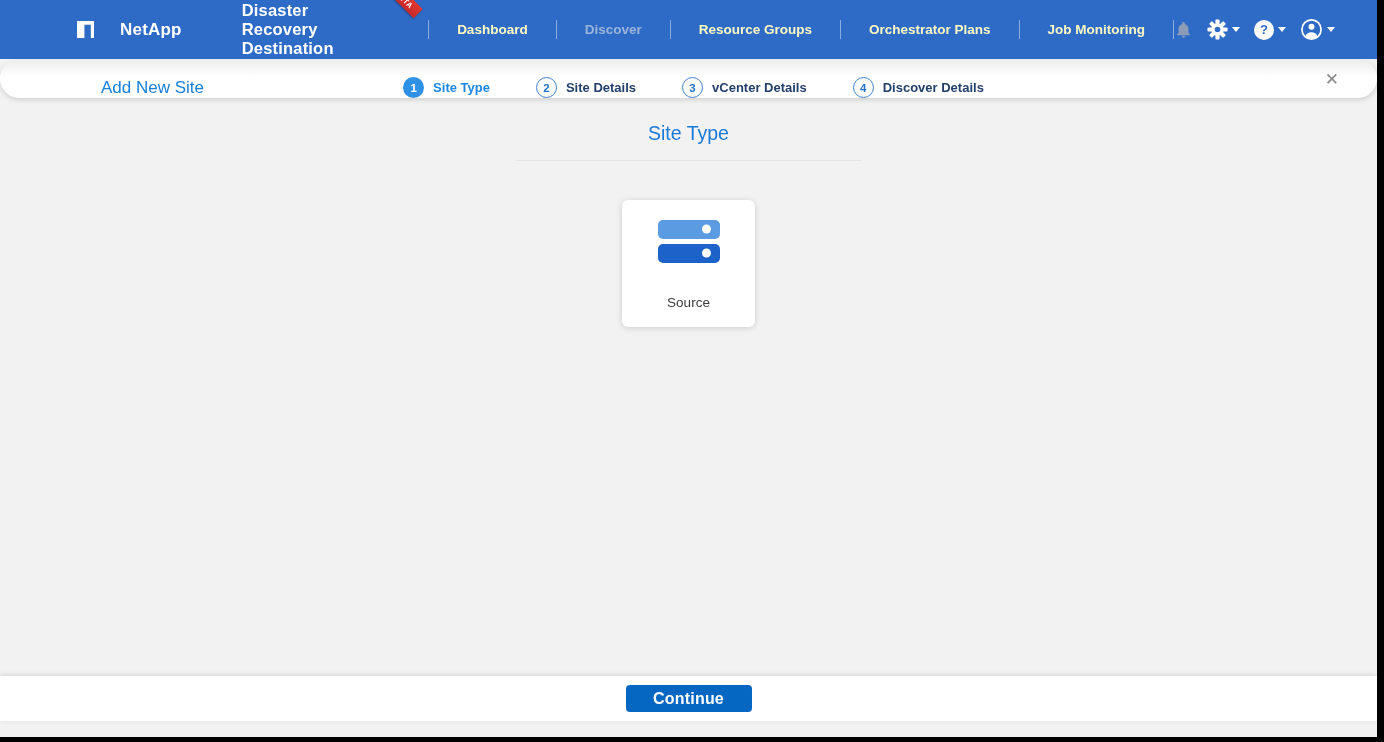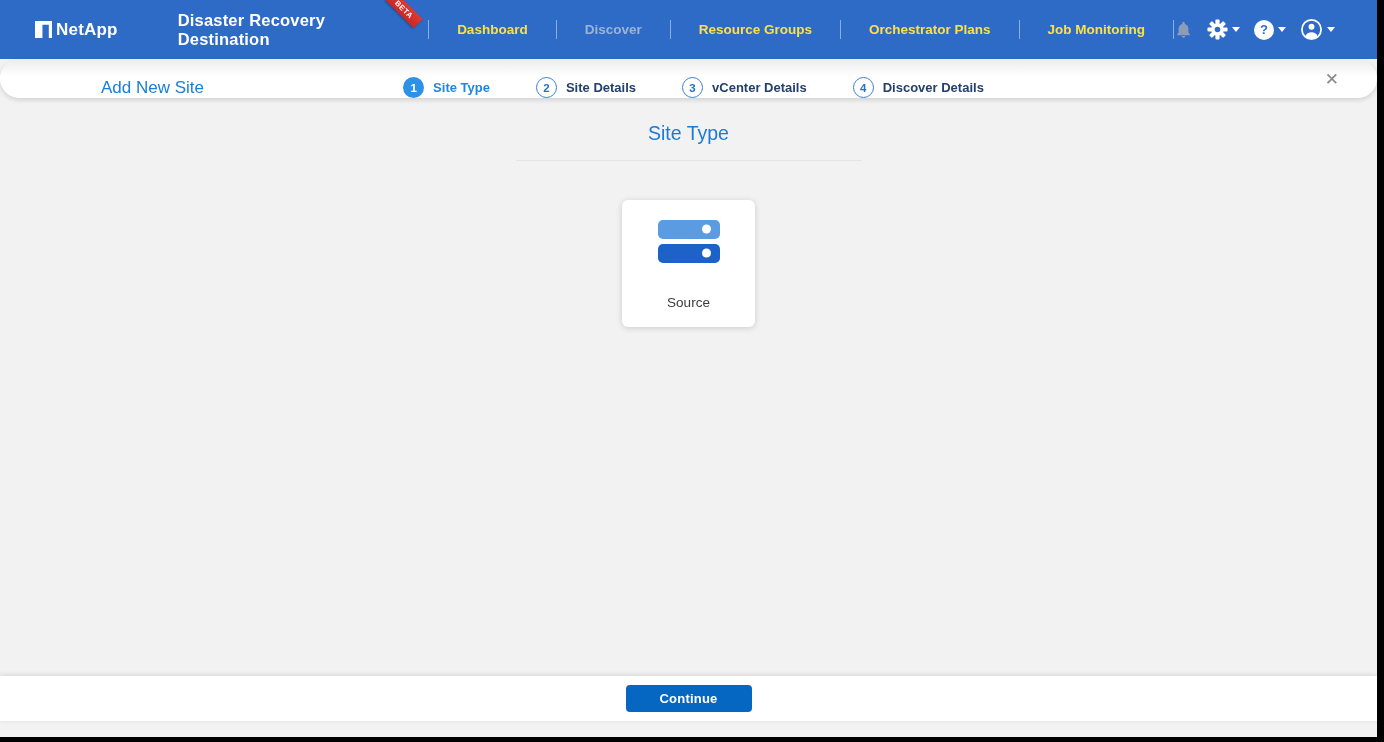--- a/index.html
+++ b/index.html
@@ -4,28 +4,28 @@
 <style>
   * { margin:0; padding:0; box-sizing:border-box; }
   html,body { width:1384px; height:742px; overflow:hidden; background:#000; }
   body { font-family:"Liberation Sans","DejaVu Sans",sans-serif; }
 
   
   .app { position:absolute; left:0; top:0; width:1377px; height:737px; background:#f2f2f3; overflow:hidden; }
 
   
   .topbar { height:59px; background:#2e6bc6; display:flex; align-items:center; padding:0 0 0 35px; }
-  .brand { display:flex; align-items:center; gap:4px; }
+  .brand { display:flex; align-items:center; gap:26px;margin-left:42px; }
   .brand-logo { width:17px; height:17px; display:block; }
   .brand-name { color:#fff; font-size:17px; font-weight:bold; letter-spacing:.2px; }
   .app-title-wrap { position:relative; margin-left:60px; padding-right:30px; }
   .app-title { color:#fff; font-size:16.5px; font-weight:bold; letter-spacing:.2px; }
   .beta-ribbon { position:absolute; right:-8px; top:-8px; transform:rotate(45deg); background:linear-gradient(180deg,#e2372f,#c62828); color:#fff; font-size:7.5px; font-weight:bold; padding:2px 9px; letter-spacing:.5px; border-radius:1px; box-shadow:0 1px 2px rgba(0,0,0,.35); }
   .nav { display:flex; align-items:center; margin-left:12px; height:24px; }
-  .nav-item { color:#fde047; font-size:13.5px; font-weight:600; padding:2px 28px; border-right:1px solid rgba(255,255,255,.45); white-space:nowrap; cursor:pointer; }
+  .nav-item { color:#fef9c3; font-size:13.5px; font-weight:600; padding:2px 28px; border-right:1px solid rgba(255,255,255,.45); white-space:nowrap; cursor:pointer; }
   .nav-item:first-child { border-left:1px solid rgba(255,255,255,.45); }
   .nav-item.muted { color:#9cb3da; }
   .top-icons { margin-left:auto; display:flex; align-items:center; gap:14px; padding-right:42px; }
   .icon-btn { display:flex; align-items:center; gap:4px; cursor:pointer; }
   .caret { width:0; height:0; border-left:4px solid transparent; border-right:4px solid transparent; border-top:5px solid #fff; }
   .help-circle { width:20px; height:20px; border-radius:50%; background:#fff; color:#2e6bc6; font-size:13px; font-weight:bold; display:flex; align-items:center; justify-content:center; }
 
   
   .wizardbar { position:relative; height:39px; background:linear-gradient(180deg,#ececec 0%,#ffffff 45%); box-shadow:0 2px 5px rgba(0,0,0,.14); display:flex; align-items:flex-end; z-index:5;border-radius:20px; }
   .wizard-title { position:absolute; left:101px; color:#1780dd; font-size:17px; font-weight:500; }
@@ -48,21 +48,21 @@
   .card-icon-zone { flex:1; display:flex; align-items:center; justify-content:center; width:100%; }
   .card-label { color:#3c3c3c; font-size:13.5px; margin-bottom:17px;margin-top:13px; }
   .server-stack { display:flex; flex-direction:column; gap:5px; }
   .server-bar { width:62px; height:19px; border-radius:5px; position:relative; }
   .server-bar.light { background:#5b9be2; }
   .server-bar.dark { background:#1d62c9; }
   .server-dot { position:absolute; right:9px; top:50%; transform:translateY(-50%); width:9px; height:9px; border-radius:50%; background:#fff; }
 
   
   .footer { height:45px; background:#fff; box-shadow:0 -1px 5px rgba(0,0,0,.12); display:flex; align-items:center; justify-content:center; }
-  .continue-btn { width:126px; height:27px; background:#0667c3; border:none; border-radius:4px; color:#fff; font-size:13px; font-weight:bold; font-family:inherit; cursor:pointer; letter-spacing:.2px; }
+  .continue-btn { width:126px; height:27px; background:#0667c3; border:none; border-radius:4px; color:#fff; font-size:16px; font-weight:bold; font-family:inherit; cursor:pointer; letter-spacing:.2px; }
 </style>
 </head>
 <body>
 
 <div class="app">
 
   <header class="topbar">
     <div class="brand">
       <svg class="brand-logo" viewBox="0 0 16 16">
         <path fill="#ffffff" d="M0 0 h7 v16 h-7 z M7 0 h9 v16 h-3 V3.5 H7 z"></path>

